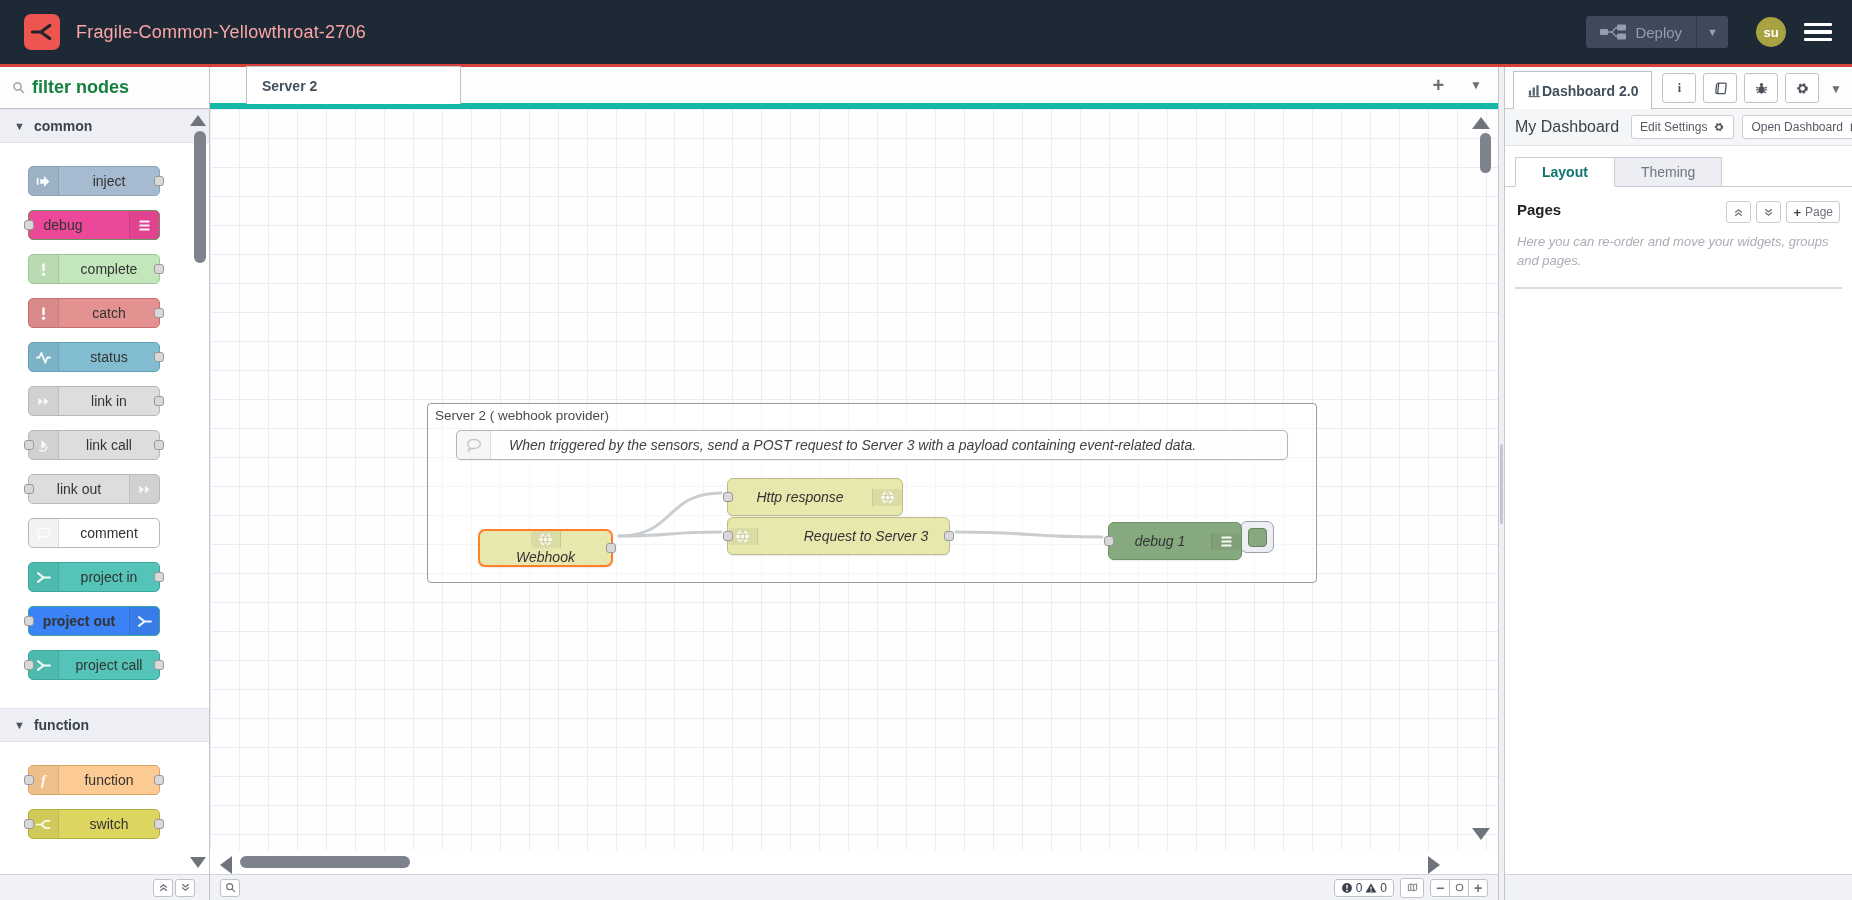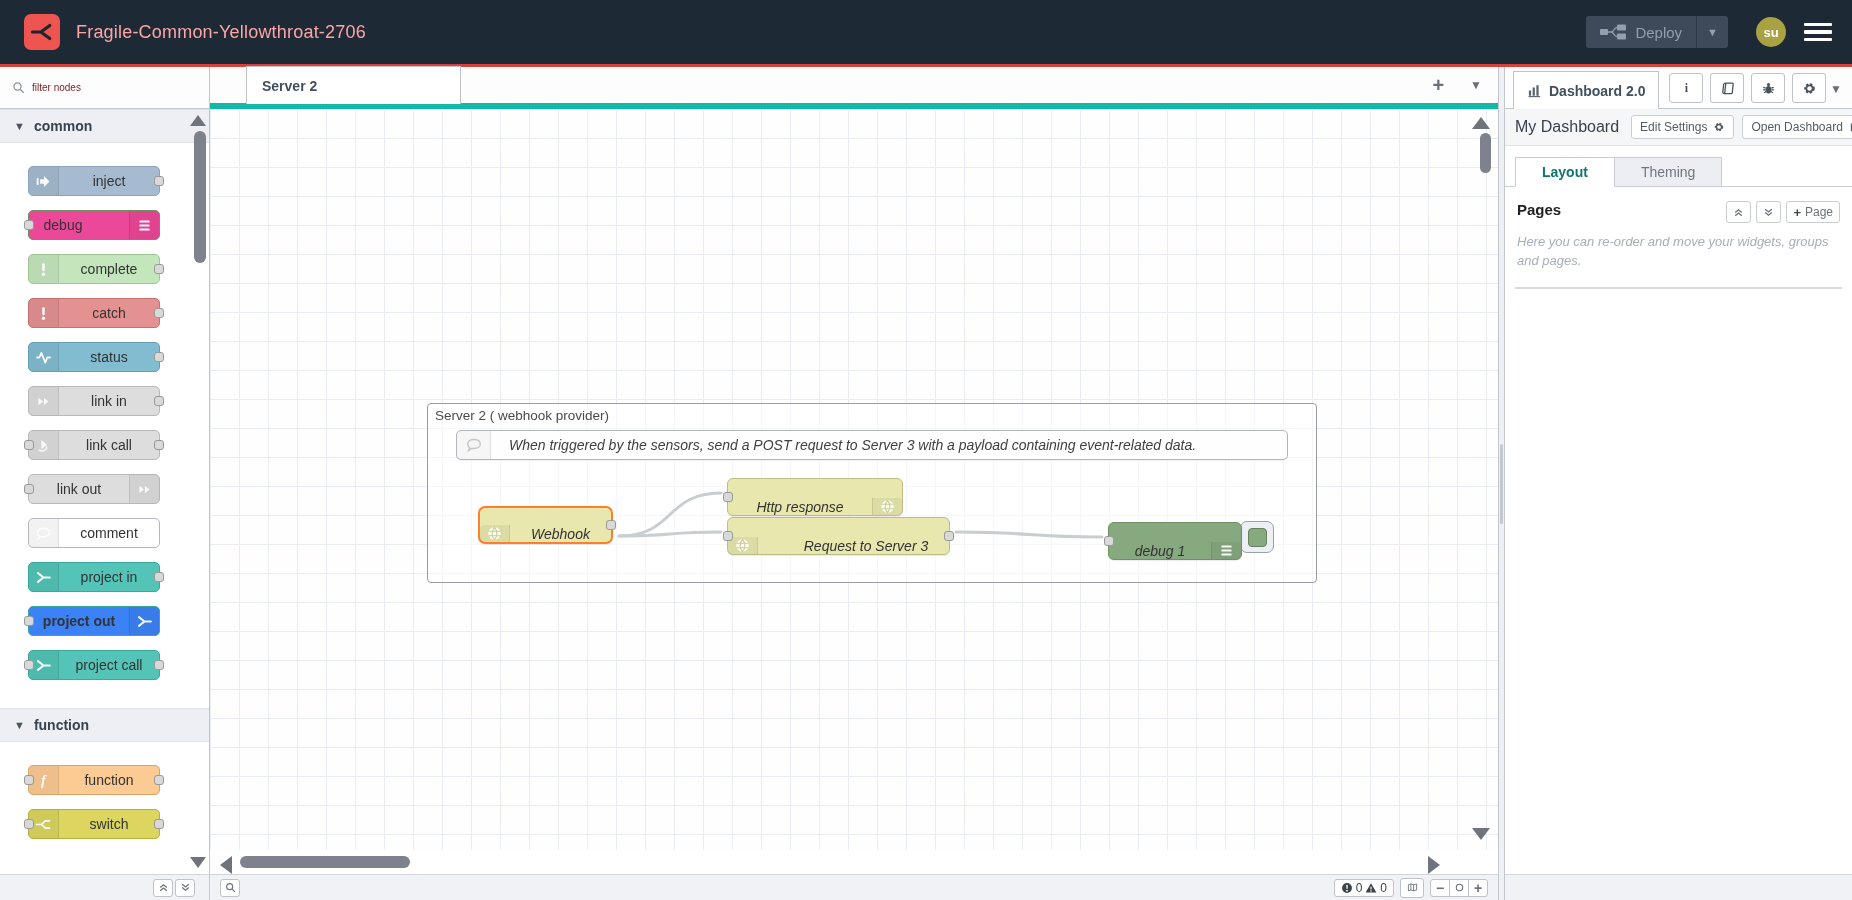--- a/index.html
+++ b/index.html
@@ -23,21 +23,21 @@
   .hamburger span { display:block; height:3.4px; background:#fff; border-radius:1px; }
   .red-line { height:3px; background:#d8403a; flex:0 0 auto; }
 
   
   .main { flex:1; display:flex; min-height:0; }
 
   
   .palette { width:210px; flex:0 0 auto; display:flex; flex-direction:column; border-right:1px solid #c3c6cd; background:#fff; }
   .palette-search { height:42px; border-bottom:1px solid #c3c6cd; display:flex; align-items:center; gap:7px; padding:0 12px; background:#fdfdfe; }
   .palette-search svg { width:13px; height:13px; color:#8d929b; }
-  .palette-search-text { color:#7f1d1d; font-size:10px; }
+  .palette-search-text { color:#15803d; font-size:18px;font-weight:bold; }
   .palette-list { flex:1; position:relative; overflow:hidden; background:#fff; }
   .palette-cat-header { height:34px; background:#edeff5; border-top:1px solid #e0e2ea; border-bottom:1px solid #e0e2ea; display:flex; align-items:center; gap:9px; padding-left:14px; cursor:pointer; }
   .palette-cat-header .chev { color:#4a5562; font-size:11px; }
   .palette-cat-label { font-size:14px; font-weight:bold; color:#39434f; }
   .palette-items { padding:9px 0 14px 0; }
   .pal-node { position:relative; width:132px; height:30px; margin:14px 0 14px 28px; border-radius:5px; border:1px solid; display:flex; align-items:stretch; cursor:grab; }
   .node-icon-zone { width:30px; flex:0 0 auto; display:flex; align-items:center; justify-content:center; background:rgba(0,0,0,0.05); }
   .node-icon-zone.left { border-right:1px solid rgba(0,0,0,0.09); border-radius:4px 0 0 4px; }
   .node-icon-zone.right { border-left:1px solid rgba(0,0,0,0.09); border-radius:0 4px 4px 0; }
   .node-icon-zone svg { width:17px; height:17px; color:rgba(255,255,255,0.93); }
@@ -58,21 +58,21 @@
   .ws-tab { width:215px; height:38px; margin-left:36px; background:#fff; border:1px solid #bfc2c9; border-bottom:none; display:flex; align-items:center; padding-left:15px; font-size:14px; font-weight:bold; color:#41505d; position:relative; top:1px; cursor:pointer; }
   .tabbar-actions { position:absolute; right:16px; top:0; height:100%; display:flex; align-items:center; gap:26px; color:#6b7077; }
   .tab-add { font-size:20px; font-weight:bold; cursor:pointer; line-height:1; }
   .tab-caret { font-size:12px; cursor:pointer; }
 
   .canvas { flex:1; position:relative; overflow:hidden; background-color:#fefefe;
     background-image:linear-gradient(#e9ecf4 1px, transparent 1px), linear-gradient(90deg, #e9ecf4 1px, transparent 1px);
     background-size:29px 29px; }
   .flow-group { position:absolute; border:1.5px solid #9a9ca1; border-radius:4px; background:rgba(255,255,255,0.55); }
   .flow-group-label { position:absolute; left:7px; top:4px; font-size:13.5px; color:#4a4a4a; white-space:nowrap; }
-  .flow-node { position:absolute; height:38px; border-radius:6px; border:1px solid; display:flex; align-items:flex-end; cursor:pointer; box-shadow:0 1px 1px rgba(0,0,0,0.08); }
+  .flow-node { position:absolute; height:38px; border-radius:6px; border:1px solid; display:flex; align-items:center; cursor:pointer; box-shadow:0 1px 1px rgba(0,0,0,0.08); }
   .flow-node .node-label { font-style:italic; }
   .flow-node.selected { border:2.5px solid #ff7f27; border-radius:7px; }
   .comment-node { position:absolute; height:30px; background:#fefefe; border:1px solid #b2b5bb; border-radius:5px; display:flex; align-items:stretch; box-shadow:0 1px 1px rgba(0,0,0,0.06); cursor:pointer; }
   .comment-node .node-icon-zone { width:34px; background:rgba(0,0,0,0.03); }
   .comment-node .node-icon-zone svg { color:#c6c6c6; width:18px; height:18px; }
   .comment-text { flex:1; display:flex; align-items:center; font-style:italic; font-size:14px; color:#3f3f3f; padding-left:18px; white-space:nowrap; overflow:hidden; }
   #wire-svg { position:absolute; left:0; top:0; width:100%; height:100%; pointer-events:none; }
   #wire-svg path { stroke:#8a9097; stroke-width:3; fill:none; stroke-linecap:round; }
   .debug-toggle { position:absolute; width:34px; height:32px; background:#edeff4; border:1.5px solid #9aa0aa; border-radius:7px; display:flex; align-items:center; justify-content:center; cursor:pointer; }
   .debug-toggle-inner { width:19px; height:19px; background:#87a980; border:1.5px solid #68815f; border-radius:4px; }
@@ -98,21 +98,21 @@
   .btn-group .mini-btn:last-child { border-radius:0 3px 3px 0; }
   .mini-btn .txt { font-size:14px; font-weight:bold; line-height:1; }
 
   
   .splitter { width:7px; flex:0 0 auto; background:#eef0f4; border-left:1px solid #c3c6cd; border-right:1px solid #c3c6cd; position:relative; cursor:col-resize; }
   .splitter-handle { position:absolute; left:1px; top:50%; transform:translateY(-50%); width:3px; height:80px; background:#c3c7cf; border-radius:2px; }
 
   
   .sidebar { width:347px; flex:0 0 auto; display:flex; flex-direction:column; background:#fff; }
   .side-tabbar { height:42px; flex:0 0 auto; background:#fdfdfe; border-bottom:1px solid #c3c6cd; display:flex; align-items:flex-end; padding-left:8px; position:relative; }
-  .side-tab { height:38px; background:#fff; border:1px solid #bfc2c9; border-bottom:none; display:flex; align-items:center; gap:7px; padding:0 13px; font-size:14px; font-weight:bold; color:#41505d; position:relative; top:1px; cursor:pointer; }
+  .side-tab { height:38px; background:#fff; border:1px solid #bfc2c9; border-bottom:none; display:flex; align-items:center; padding:0 13px; font-size:14px; font-weight:bold; color:#41505d; position:relative; top:1px; cursor:pointer; }
   .side-tab svg { width:15px; height:15px; color:#5a636e; }
   .side-iconbtns { display:flex; gap:7px; margin:0 0 5px 10px; }
   .icon-btn { width:34px; height:30px; background:#fff; border:1px solid #bfc2c9; border-radius:3px; display:flex; align-items:center; justify-content:center; color:#4a515b; cursor:pointer; }
   .icon-btn svg { width:15px; height:15px; }
   .side-caret { position:absolute; right:10px; bottom:12px; color:#6b7077; font-size:12px; cursor:pointer; }
 
   .dash-header { height:37px; background:#f5f6f8; border-bottom:1px solid #dfe1e6; display:flex; align-items:center; padding:0 10px; gap:8px; }
   .dash-title { font-size:16px; color:#3a424d; flex:0 0 auto; margin-right:4px; }
   .small-btn { height:24px; background:#fff; border:1px solid #c9ccd3; border-radius:3px; display:flex; align-items:center; gap:6px; padding:0 8px; font-size:12px; color:#555b64; cursor:pointer; white-space:nowrap; }
   .small-btn svg { width:12px; height:12px; }
@@ -362,21 +362,21 @@
               <span class="flow-group-label">Server 2 ( webhook provider)</span>
             </div>
             <div class="comment-node" style="left: 246px; top: 321px; width: 832px;">
               <div class="node-icon-zone left">
                 <svg viewBox="0 0 20 20" fill="none" stroke="currentColor" stroke-width="1.6">
                   <path d="M3 8.8c0-3 3.1-5 7-5s7 2 7 5-3.1 5-7 5c-.8 0-1.6-.1-2.3-.2L4 16.2l1.1-3C3.9 12.2 3 10.6 3 8.8z"></path>
                 </svg>
               </div>
               <span class="comment-text">When triggered by the sensors, send a POST request to Server 3 with a payload containing event-related data.</span>
             </div>
-            <div class="flow-node selected" style="background: rgb(231, 231, 174); border-color: rgb(255, 127, 39); left: 268px; top: 397px; width: 135px;">
+            <div class="flow-node selected" style="background: rgb(231, 231, 174); border-color: rgb(255, 127, 39); left: 268px; top: 420px; width: 135px; flex-direction: column;">
               <div class="node-icon-zone left">
                 <svg viewBox="0 0 20 20">
                   <circle cx="10" cy="10" r="7.3" fill="#fff" opacity="0.88"></circle>
                   <path d="M10 2.7a11 11 0 010 14.6M10 2.7a11 11 0 000 14.6M3 7.4h14M3 12.6h14" stroke="#cbcb96" stroke-width="1.2" fill="none"></path>
                 </svg>
               </div>
               <span class="node-label">Webhook</span>
               <span class="port out"></span>
             </div>
             <div class="flow-node" style="background: rgb(231, 231, 174); border-color: rgb(189, 189, 131); left: 517px; top: 369px; width: 176px;">

